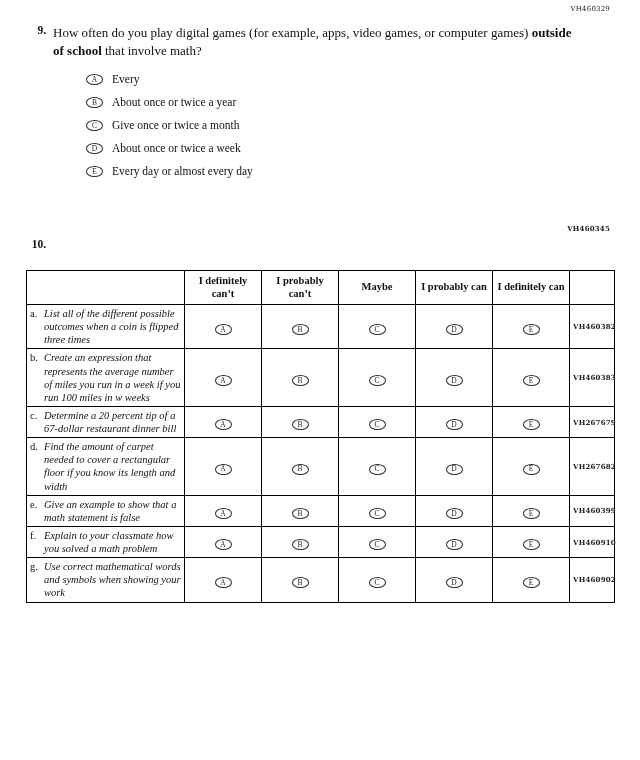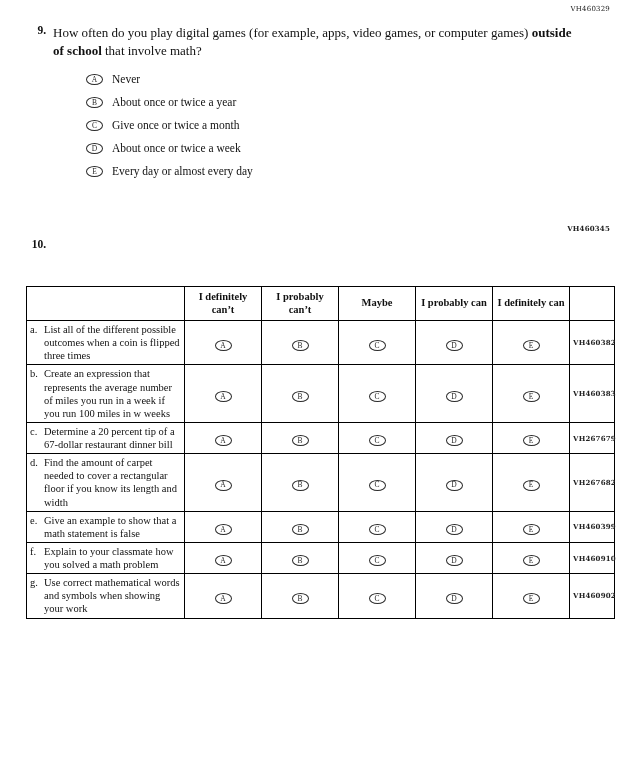--- a/index.html
+++ b/index.html
@@ -66,21 +66,21 @@
   }
   .bubble span {
     font-family: "Liberation Serif", serif;
     font-size: 7.5px;
     line-height: 1;
     transform: translateY(-0.5px);
     color: #2a2a2a;
   }
 
   
-  .grid-wrap { position: absolute; top: 286px; left: 26px; }
+  .grid-wrap { position: absolute; top: 270px; left: 26px; }
   table.grid {
     border-collapse: collapse;
     width: 588px;
     table-layout: fixed;
   }
   table.grid td, table.grid th {
     border: 1px solid #000;
     vertical-align: middle;
     padding: 2px 3px;
   }
@@ -91,21 +91,21 @@
     font-size: 10.5px;
     font-weight: bold;
     text-align: center;
     line-height: 1.2;
     padding: 4px 2px;
     height: 34px;
   }
   td.stmt-cell { vertical-align: top; padding: 2px 2px 2px 4px; }
   .stmt { display: flex; font-size: 10.5px; line-height: 1.25; }
   .stmt .ltr { width: 14px; flex: none; }
-  .stmt .txt { flex: 1; }
+  .stmt .txt { flex: 1; font-style: italic; }
   td.bub-cell { text-align: center; }
   td.bub-cell .bubble { margin: 0 auto; }
   td.code-cell { text-align: center; padding: 1px; font-weight: bold; }
 </style>
 </head>
 <body>
 
 <div class="page">
 
   <div class="mini-code top-code">VH460329</div>
@@ -114,21 +114,21 @@
     <div class="question">
       <div class="qnum">9.</div>
       <div class="qtext"><span>How often do you play digital games (for example, apps, video games, or computer games) </span><b>outside of school</b><span> that involve math?</span></div>
     </div>
 
     <div class="options">
       <div class="option">
         <span class="bubble">
             <span>A</span>
           </span>
-        <span class="option-label">Never</span>
+        <span class="option-label">Every</span>
       </div>
       <div class="option">
         <span class="bubble">
             <span>B</span>
           </span>
         <span class="option-label">About once or twice a year</span>
       </div>
       <div class="option">
         <span class="bubble">
             <span>C</span>

